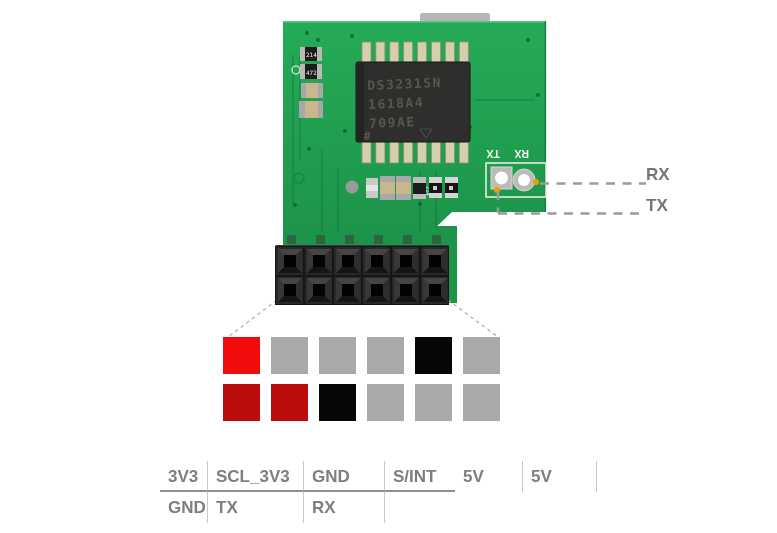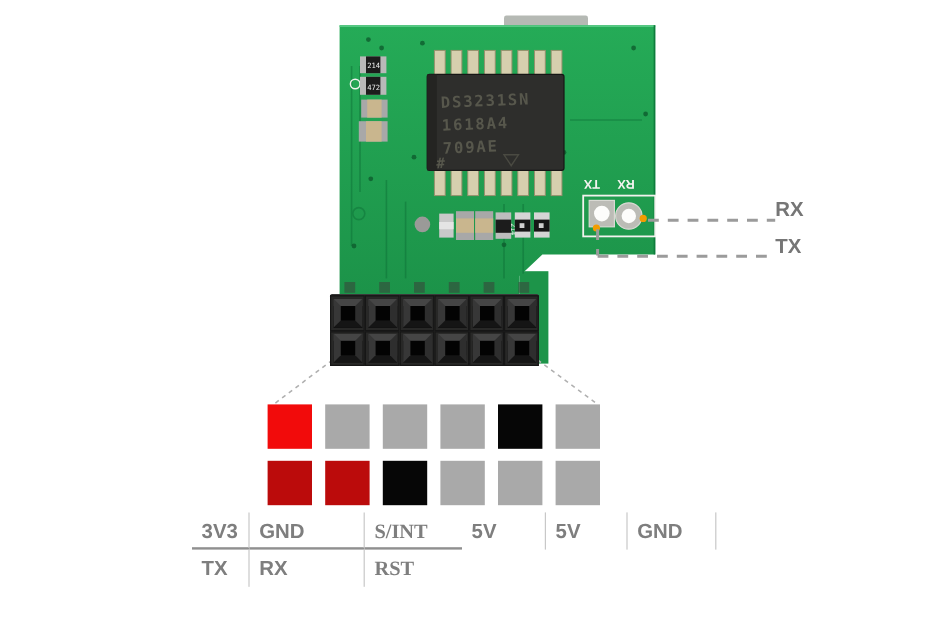--- a/index.html
+++ b/index.html
@@ -35,29 +35,29 @@
   }
   .swatch{width:37px;height:37px;}
 
   
   .note-label{
     position:absolute;font-size:17px;font-weight:bold;color:#767676;line-height:18px;
   }
 
   
   .pin-table{
-    position:absolute;left:160px;top:427px;width:437px;
+    position:absolute;left:160px;top:461px;width:437px;
     display:grid;grid-template-columns:48px 96px 81px 70px 68px 74px;
   }
   .pin-table .cell{
     box-sizing:border-box;height:31px;line-height:31px;padding-left:8px;
     font-size:17px;font-weight:bold;color:#7e7e7e;white-space:nowrap;
     border-right:1px solid #c8c8c8;
   }
-  .pin-table .cell.last{border-right:none;font-family:Liberation Serif, serif;}
+  .pin-table .cell.last{border-right:none;}
   .pin-table .cell.r0{border-bottom:2px solid #8f8f8f;}
 </style>
 </head>
 <body>
 
 <div class="stage">
 
   <svg width="777" height="533" viewBox="0 0 777 533">
     <defs>
       <linearGradient id="pcbGrad" x1="0" y1="0" x2="0" y2="1">
@@ -246,23 +246,23 @@
       <div class="swatch" style="background: rgb(169, 169, 169);"></div>
       <div class="swatch" style="background: rgb(169, 169, 169);"></div>
       <div class="swatch" style="background: rgb(169, 169, 169);"></div>
     </div>
 
   <div class="note-label" style="left:646px;top:166px;">RX</div>
   <div class="note-label" style="left:646px;top:197px;">TX</div>
 
   <div class="pin-table">
     <div class="cell r0">3V3</div>
+    <div class="cell r0">SCL_3V3</div>
     <div class="cell r0">GND</div>
     <div class="cell r0 last">S/INT</div>
     <div class="cell">5V</div>
     <div class="cell">5V</div>
     <div class="cell">GND</div>
     <div class="cell">TX</div>
     <div class="cell">RX</div>
-    <div class="cell last">RST</div>
   </div>
 
 </div>
 
 </body></html>

